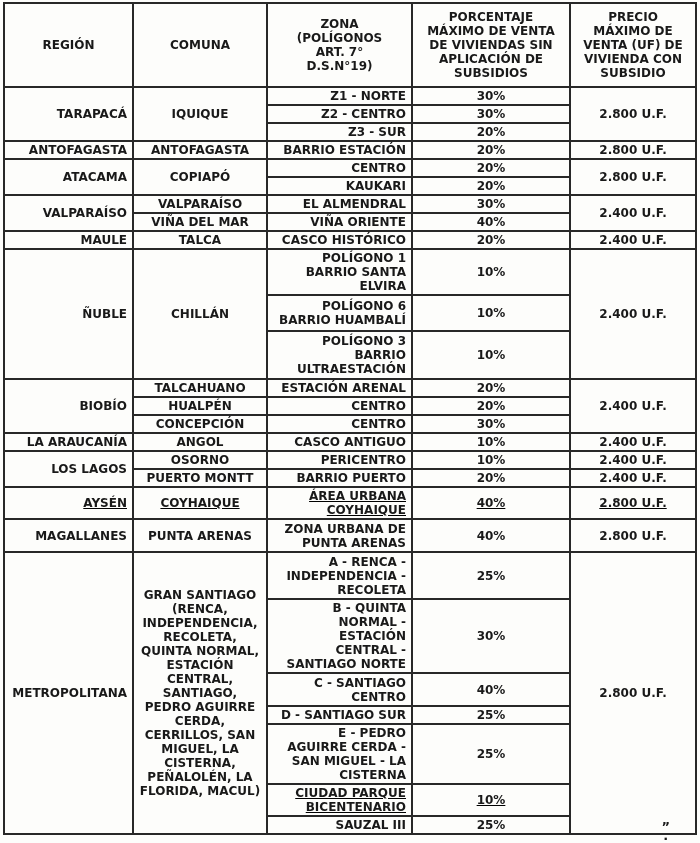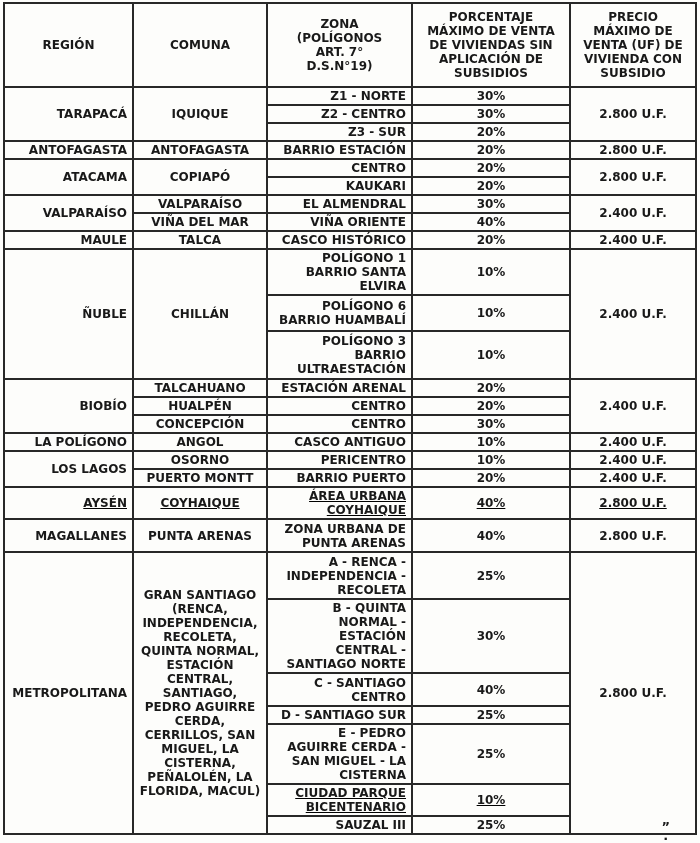--- a/index.html
+++ b/index.html
@@ -175,21 +175,21 @@
       <td class="c-zona">CENTRO</td>
       <td class="c-pct">20%</td>
     </tr>
     <tr class="rh18">
       <td class="c-comuna">CONCEPCIÓN</td>
       <td class="c-zona">CENTRO</td>
       <td class="c-pct">30%</td>
     </tr>
 
     <tr class="rh18">
-      <td class="c-region">LA POLÍGONO</td>
+      <td class="c-region">LA ARAUCANÍA</td>
       <td class="c-comuna">ANGOL</td>
       <td class="c-zona">CASCO ANTIGUO</td>
       <td class="c-pct">10%</td>
       <td class="c-precio">2.400 U.F.</td>
     </tr>
 
     <tr class="rh18">
       <td class="c-region" rowspan="2">LOS LAGOS</td>
       <td class="c-comuna">OSORNO</td>
       <td class="c-zona">PERICENTRO</td>

